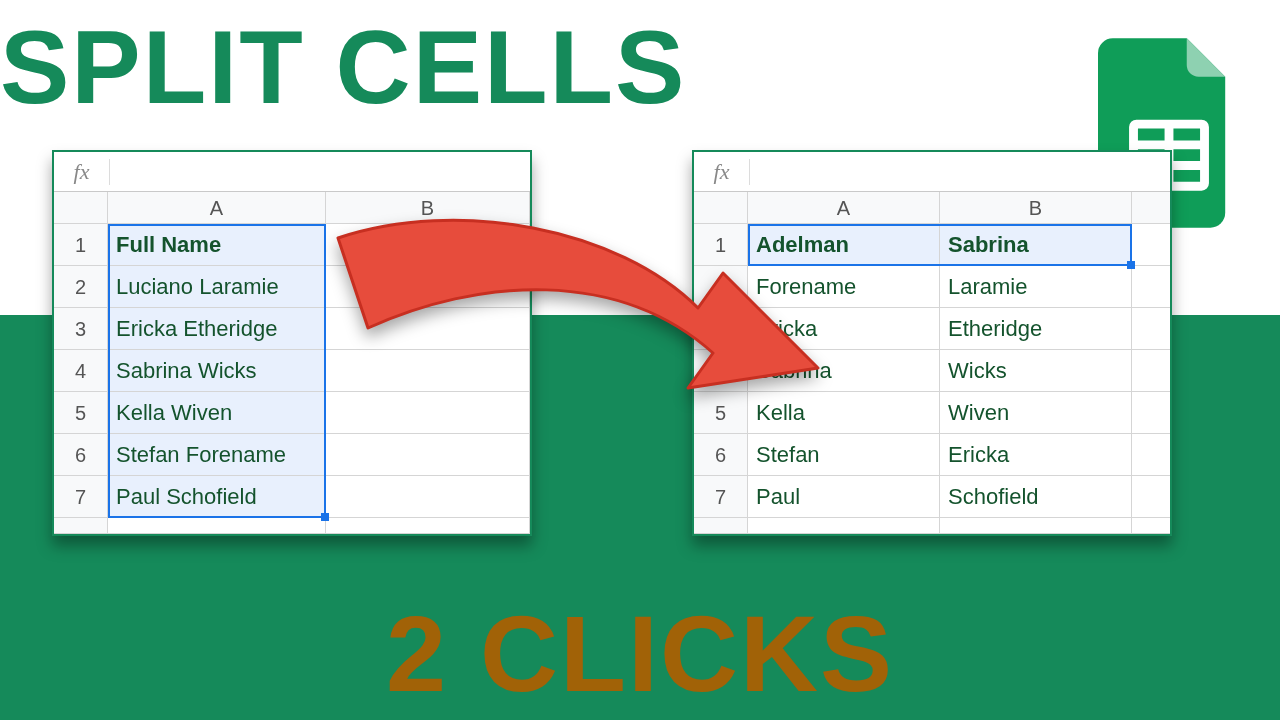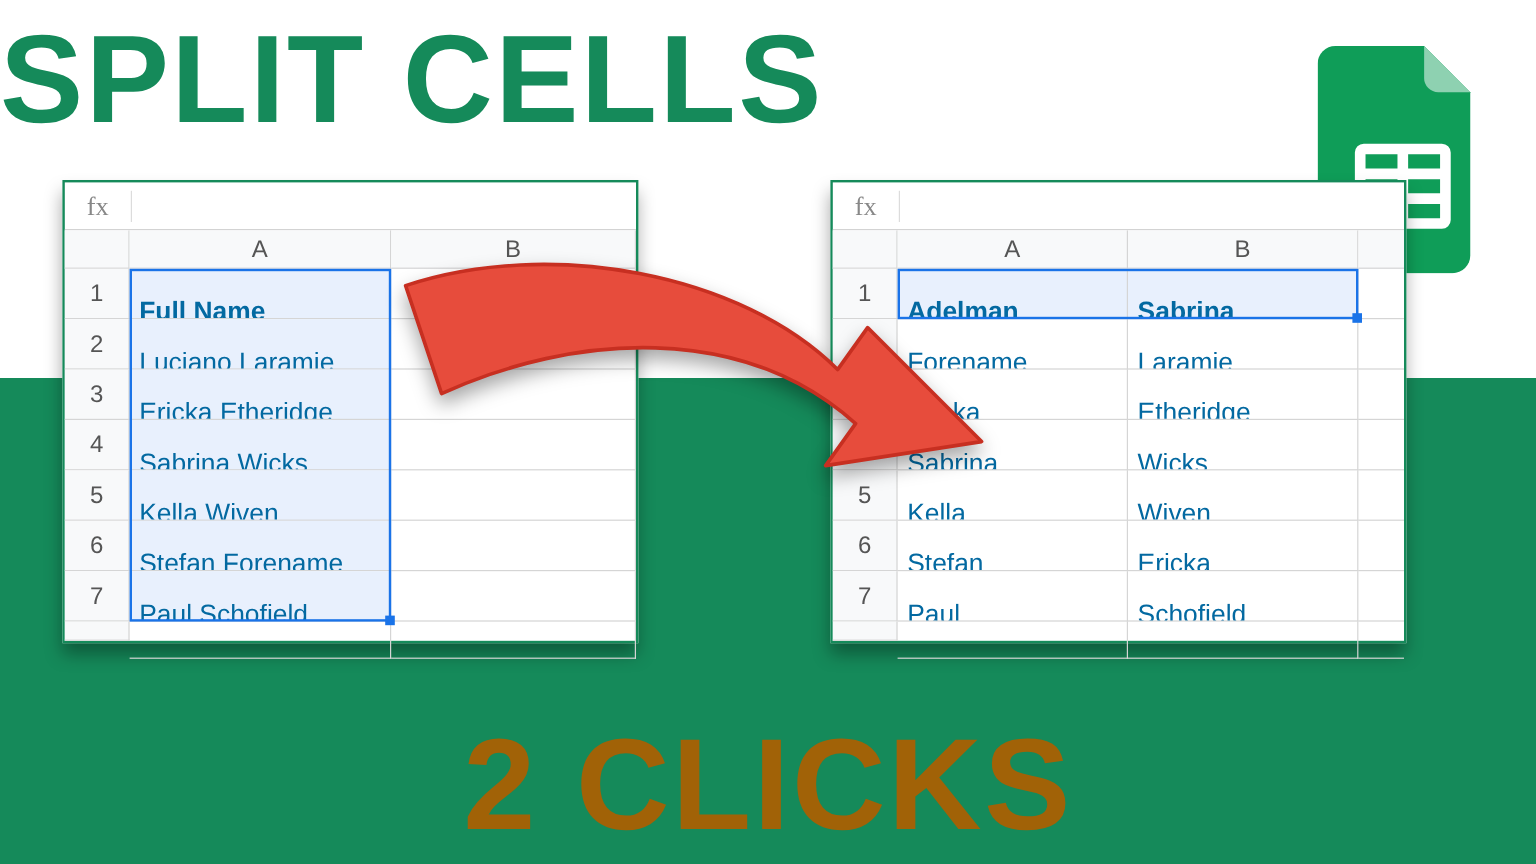--- a/index.html
+++ b/index.html
@@ -55,20 +55,21 @@
   .fx-bar {
     display: flex;
     align-items: center;
     height: 40px;
     border-bottom: 1px solid #c9c9c9;
   }
   .fx-label {
     width: 56px;
     text-align: center;
     color: #888;
+    font-style: italic;
     font-family: Georgia, 'Times New Roman', serif;
     font-size: 22px;
     border-right: 1px solid #dcdcdc;
   }
   .grid { display: flex; flex-direction: column; }
   .col-headers { display: flex; height: 32px; background: #f8f9fa; }
   .corner {
     width: 54px;
     background: #f8f9fa;
     border-right: 1px solid #d5d5d5;
@@ -88,24 +89,24 @@
     width: 54px;
     text-align: center;
     color: #555;
     font-size: 20px;
     line-height: 42px;
     background: #f8f9fa;
     border-right: 1px solid #d5d5d5;
     border-bottom: 1px solid #d5d5d5;
   }
   .cell {
-    padding: 15px 8px;
+    padding: 0 8px;
     font-size: 22px;
     line-height: 42px;
-    color: #0369a1;
+    color: #14532d;
     border-right: 1px solid #d5d5d5;
     border-bottom: 1px solid #d5d5d5;
     white-space: nowrap;
     overflow: hidden;
   }
   .cell.header { font-weight: 700; }
   .cell.sel { background: #e8f0fd; }
   .sheet-left .col-head.colA, .sheet-left .cell.colA { width: 218px; }
   .sheet-left .col-head.colB, .sheet-left .cell.colB { width: 204px; }
   .sheet-right .col-head.colA, .sheet-right .cell.colA { width: 192px; }

